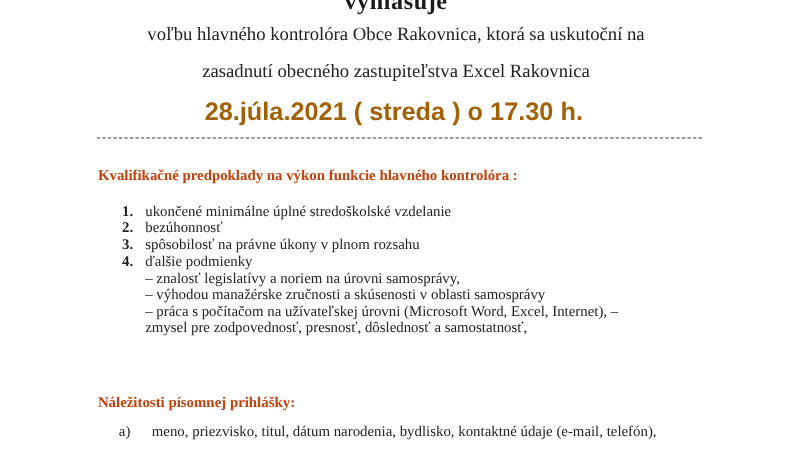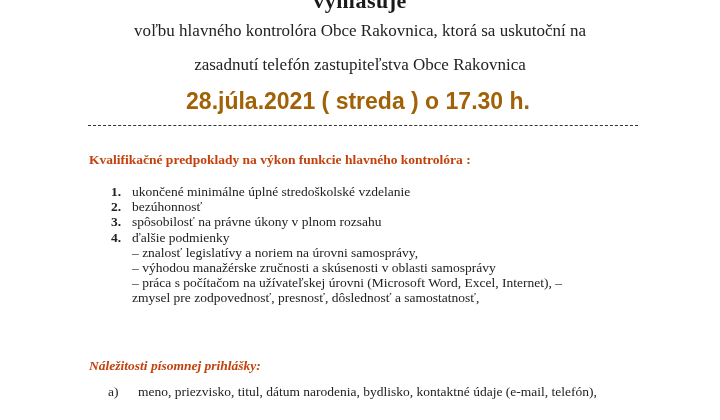--- a/index.html
+++ b/index.html
@@ -59,21 +59,21 @@
     border-top: 1.5px dashed #333;
   }
   .section-title {
     position: absolute;
     left: 89px;
     font-weight: bold;
     font-size: 13.5px;
     color: #c2410c;
   }
   .section-title.s1 { top: 152px; }
-  .section-title.s2 { top: 358px; font-style: italic; }
+  .section-title.s2 { top: 358px; }
   .list {
     position: absolute;
     left: 111px;
     top: 184px;
     font-size: 13.5px;
     line-height: 15.2px;
     color: #222;
   }
   .li {
     display: flex;
@@ -100,21 +100,21 @@
   .req .lbl { width: 30px; }
 </style>
 </head>
 <body>
 
 <div class="page">
 
   <div class="heading-cut">vyhlasuje</div>
 
   <div class="intro l1">voľbu hlavného kontrolóra Obce Rakovnica, ktorá sa uskutoční na</div>
-  <div class="intro l2">zasadnutí telefón zastupiteľstva Obce Rakovnica</div>
+  <div class="intro l2">zasadnutí obecného zastupiteľstva Excel Rakovnica</div>
 
   <div class="date-line">28.júla.2021 ( streda ) o 17.30 h.</div>
 
   <div class="separator"></div>
 
   <div class="section-title s1">Kvalifikačné predpoklady na výkon funkcie hlavného kontrolóra :</div>
 
   <div class="list">
     <div class="li">
       <span class="num">1.</span>

